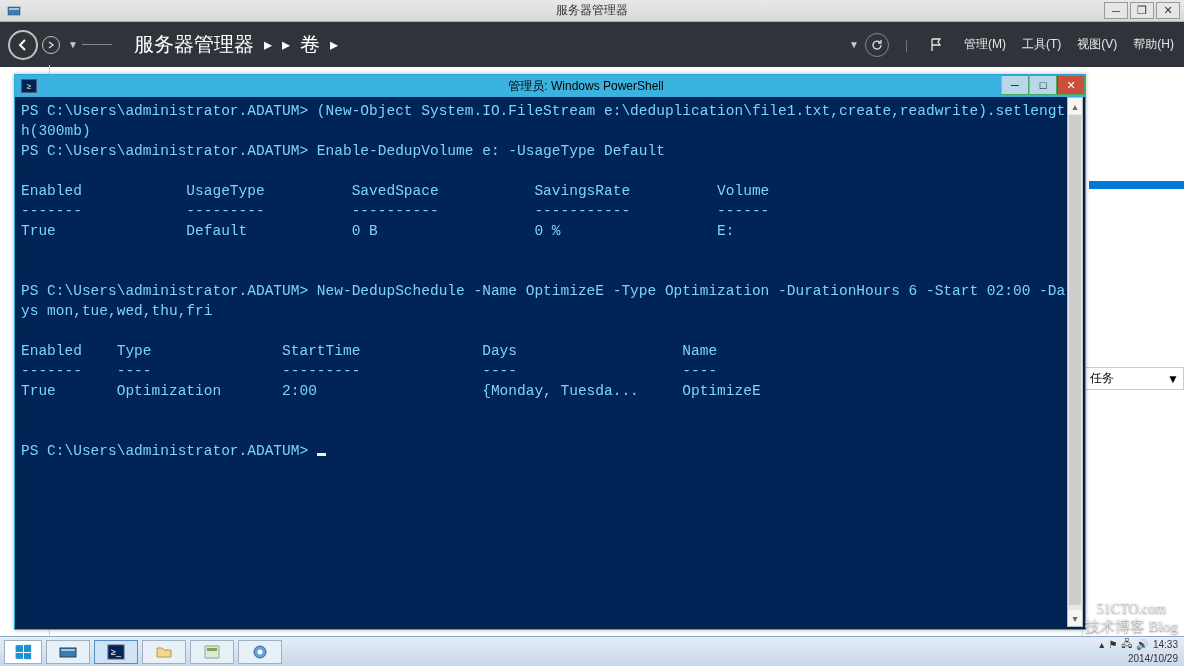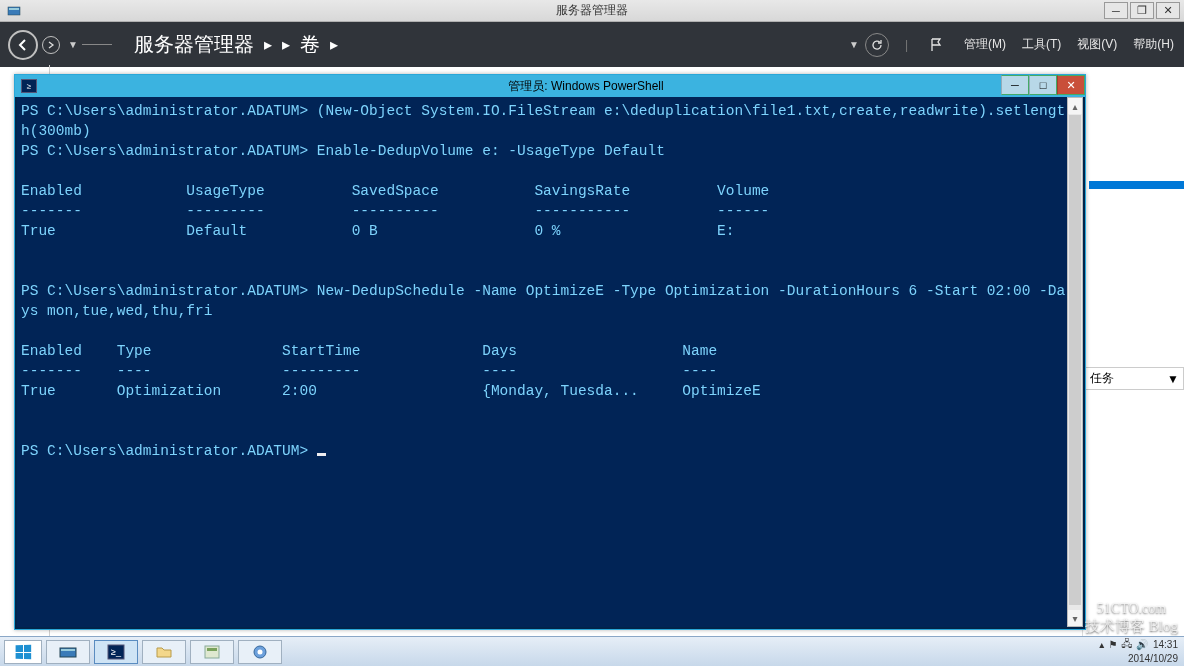--- a/index.html
+++ b/index.html
@@ -336,17 +336,17 @@
         <circle cx="9" cy="8" r="6" fill="#6ca0dc" stroke="#36689c"></circle>
         <circle cx="9" cy="8" r="2.5" fill="#fff"></circle>
       </svg>
   </div>
   <div class="tray">
     <div class="tray-row">
       <span>▴</span>
       <span>⚑</span>
       <span>🖧</span>
       <span>🔊</span>
-      <span>14:31</span>
+      <span>14:33</span>
     </div>
     <div>2014/10/29</div>
   </div>
 </div>
 
 </body></html>

